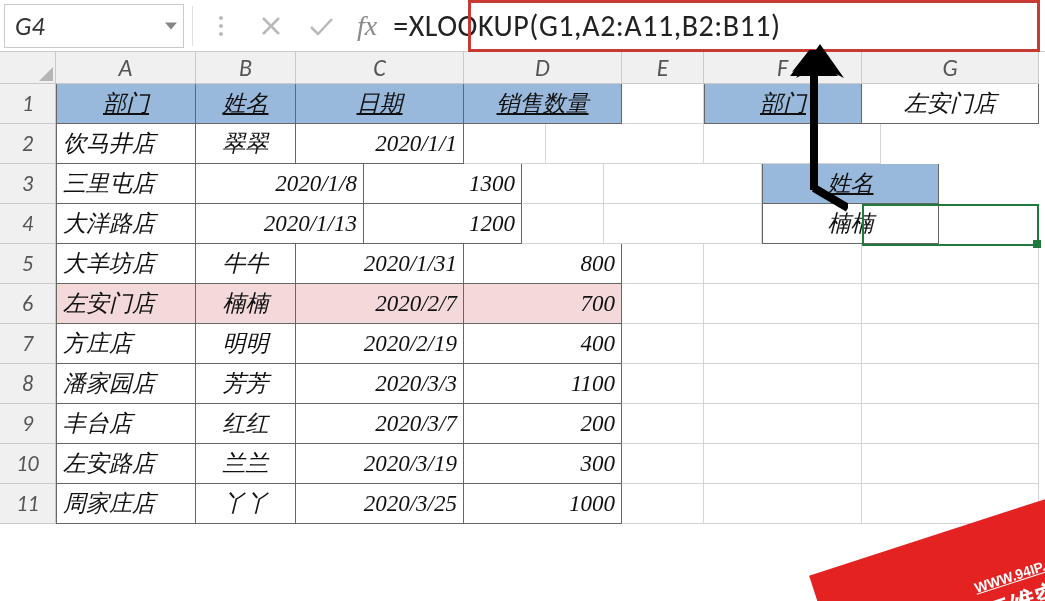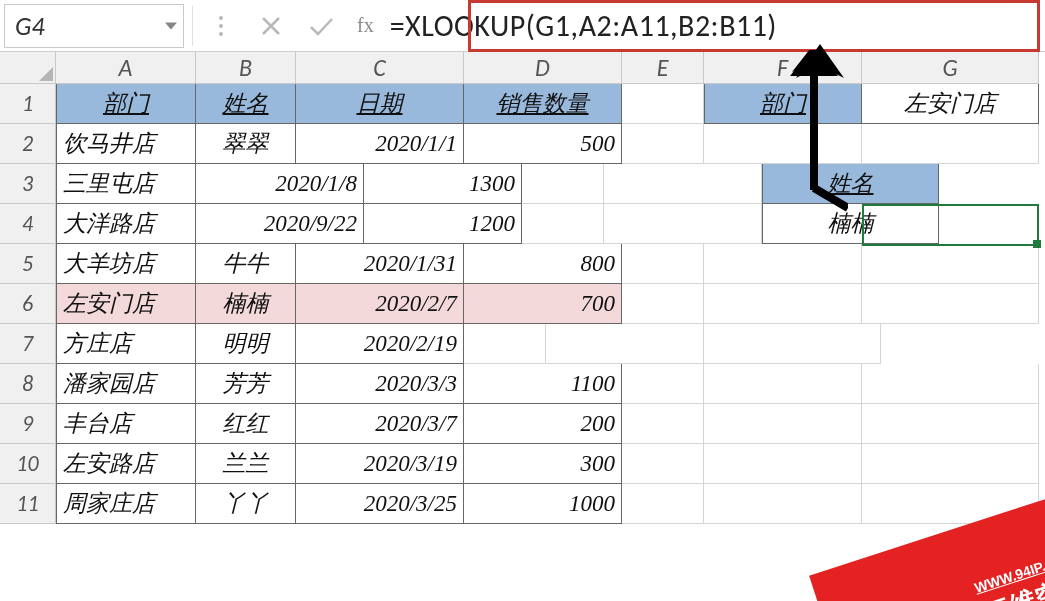--- a/index.html
+++ b/index.html
@@ -61,22 +61,23 @@
     color: #b4b4b4;
   }
   .fb-icon {
     width: 28px;
     height: 28px;
     display: flex;
     align-items: center;
     justify-content: center;
   }
   .fx-label {
+    font-style: italic;
     font-family: "Times New Roman", serif;
-    font-size: 20px;
+    font-size: 28px;
     color: #8a8a8a;
     margin: 0 10px 0 12px;
   }
   .formula-input {
     flex: 1;
     height: 40px;
     display: flex;
     align-items: center;
     font-family: Calibri, Arial, sans-serif;
     font-size: 30px;
@@ -298,38 +299,37 @@
     <div class="cell wF hdr dcell ta-c">部门</div>
     <div class="cell wG dcell ta-c" style="background:#fff">左安门店</div>
   </div>
 
   <div id="data-rows">
       <div class="row">
         <div class="row-h">2</div>
         <div class="cell wA dcell">饮马井店</div>
         <div class="cell wB dcell ta-c">翠翠</div>
         <div class="cell wC dcell ta-r">2020/1/1</div>
-        <div class="cell wD dcell ta-r">500</div>
         <div class="cell wE"></div>
         <div class="cell wF"></div>
         <div class="cell wG"></div>
       </div>
       <div class="row">
         <div class="row-h">3</div>
         <div class="cell wA dcell">三里屯店</div>
         <div class="cell wC dcell ta-r">2020/1/8</div>
         <div class="cell wD dcell ta-r">1300</div>
         <div class="cell wE"></div>
         <div class="cell wF"></div>
         <div class="cell wG hdr dcell ta-c">姓名</div>
       </div>
       <div class="row">
         <div class="row-h">4</div>
         <div class="cell wA dcell">大洋路店</div>
-        <div class="cell wC dcell ta-r">2020/9/22</div>
+        <div class="cell wC dcell ta-r">2020/1/13</div>
         <div class="cell wD dcell ta-r">1200</div>
         <div class="cell wE"></div>
         <div class="cell wF"></div>
         <div class="cell wG dcell ta-c" style="background: rgb(255, 255, 255);">楠楠</div>
       </div>
       <div class="row">
         <div class="row-h">5</div>
         <div class="cell wA dcell">大羊坊店</div>
         <div class="cell wB dcell ta-c">牛牛</div>
         <div class="cell wC dcell ta-r">2020/1/31</div>
@@ -346,20 +346,21 @@
         <div class="cell wD dcell ta-r">700</div>
         <div class="cell wE"></div>
         <div class="cell wF"></div>
         <div class="cell wG"></div>
       </div>
       <div class="row">
         <div class="row-h">7</div>
         <div class="cell wA dcell">方庄店</div>
         <div class="cell wB dcell ta-c">明明</div>
         <div class="cell wC dcell ta-r">2020/2/19</div>
+        <div class="cell wD dcell ta-r">400</div>
         <div class="cell wE"></div>
         <div class="cell wF"></div>
         <div class="cell wG"></div>
       </div>
       <div class="row">
         <div class="row-h">8</div>
         <div class="cell wA dcell">潘家园店</div>
         <div class="cell wB dcell ta-c">芳芳</div>
         <div class="cell wC dcell ta-r">2020/3/3</div>
         <div class="cell wD dcell ta-r">1100</div>

